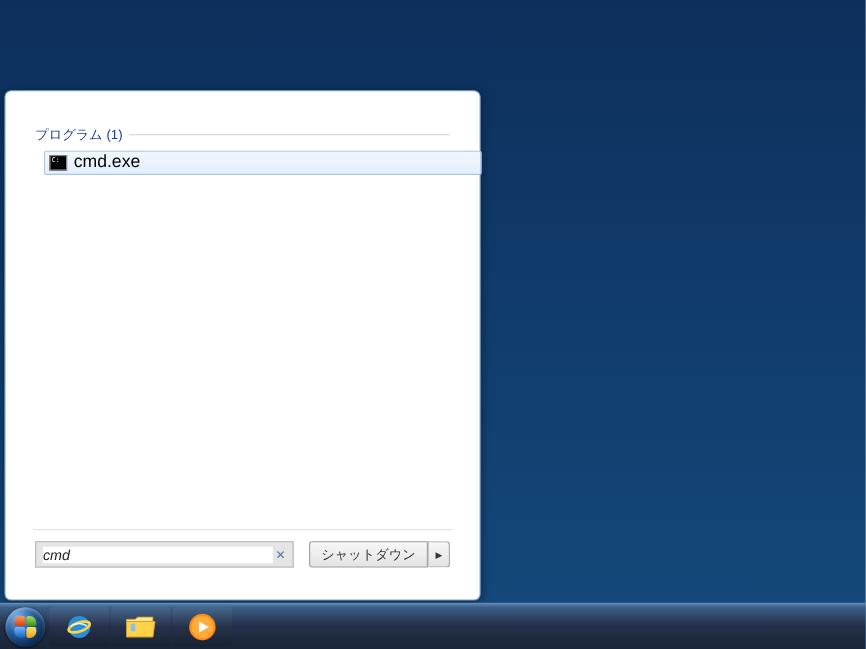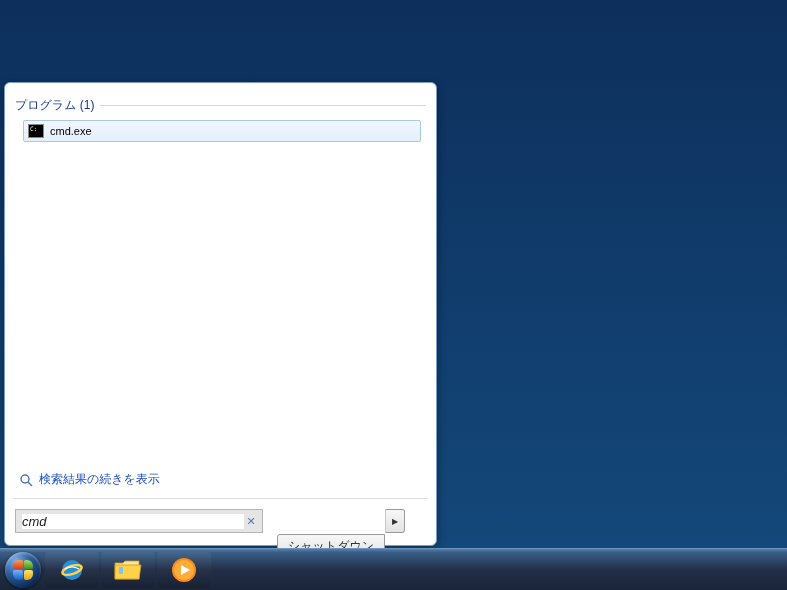--- a/index.html
+++ b/index.html
@@ -17,21 +17,21 @@
       left: 4px;
       top: 82px;
       width: 433px;
       height: 464px;
       background: #ffffff;
       border: 1px solid #7a9ec7;
       border-radius: 6px;
       box-shadow: 0 2px 10px rgba(0,0,0,0.4);
       display: flex;
       flex-direction: column;
-      padding: 10px;
+      padding: 27px;
     }
     .section-header {
       display: flex;
       align-items: center;
       margin-bottom: 4px;
       margin-top: 4px;
     }
     .section-label {
       color: #163a91;
       font-size: 12px;
@@ -73,21 +73,21 @@
       content: 'C:';
       color: #fff;
       font-size: 6px;
       font-family: monospace;
       line-height: 6px;
       padding-left: 1px;
       padding-top: 1px;
     }
     .result-label {
       color: #000;
-      font-size: 11px;
+      font-size: 16px;
     }
     .more-results {
       display: flex;
       align-items: center;
       padding: 4px 0 10px 4px;
       cursor: pointer;
     }
     .magnify-icon {
       width: 14px;
       height: 14px;
@@ -146,21 +146,20 @@
     .shutdown-btn {
       height: 24px;
       padding: 0 10px;
       background: linear-gradient(#f7f7f7, #e3e3e3);
       border: 1px solid #9a9a9a;
       border-radius: 3px 0 0 3px;
       font-size: 12px;
       color: #333;
       cursor: pointer;
       font-family: inherit;
-      margin-top: 25px;
     }
     .shutdown-arrow {
       width: 20px;
       height: 24px;
       background: linear-gradient(#f7f7f7, #e3e3e3);
       border: 1px solid #9a9a9a;
       border-left: 1px solid #c8c8c8;
       border-radius: 0 3px 3px 0;
       display: flex;
       align-items: center;
@@ -226,29 +225,20 @@
   <div class="section-header">
     <span class="section-label">プログラム (1)</span>
     <span class="section-line"></span>
   </div>
   <div class="results-area">
     <div class="result-item">
       <span class="result-icon"></span>
       <span class="result-label">cmd.exe</span>
     </div>
   </div>
-  <div class="more-results">
-    <span class="magnify-icon">
-      <svg width="14" height="14" viewBox="0 0 14 14">
-        <circle cx="6" cy="6" r="4" fill="none" stroke="#4a78b8" stroke-width="1.5"></circle>
-        <line x1="9" y1="9" x2="13" y2="13" stroke="#4a78b8" stroke-width="1.5"></line>
-      </svg>
-    </span>
-    <span class="more-results-label">検索結果の続きを表示</span>
-  </div>
   <div class="divider-line"></div>
   <div class="bottom-row">
     <div class="search-box">
       <input class="search-input" type="text" value="cmd" style="">
       <span class="clear-icon">✕</span>
     </div>
     <div class="shutdown-group">
       <button class="shutdown-btn">シャットダウン</button>
       <div class="shutdown-arrow">▶</div>
     </div>

